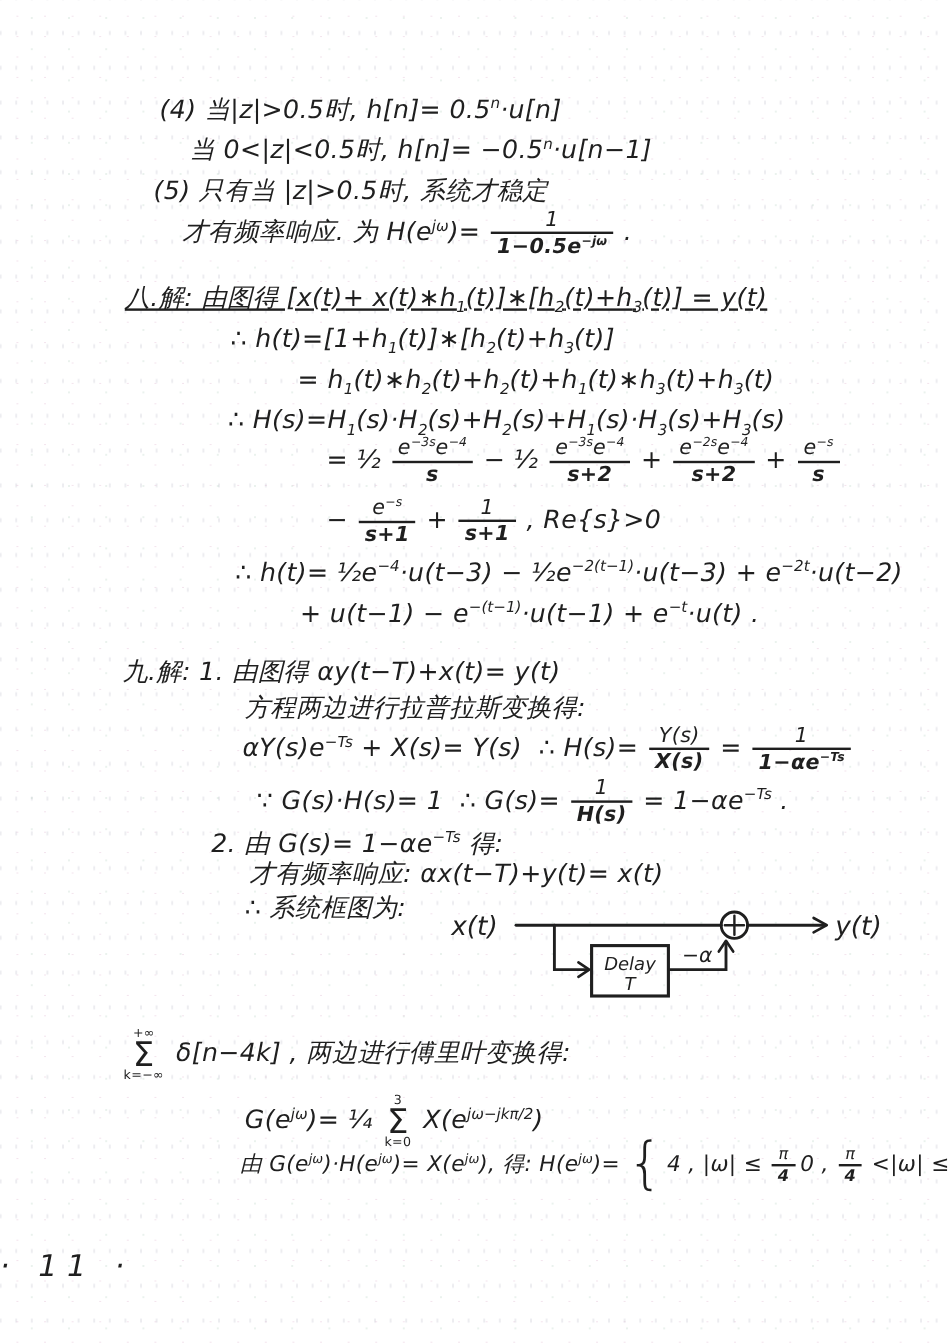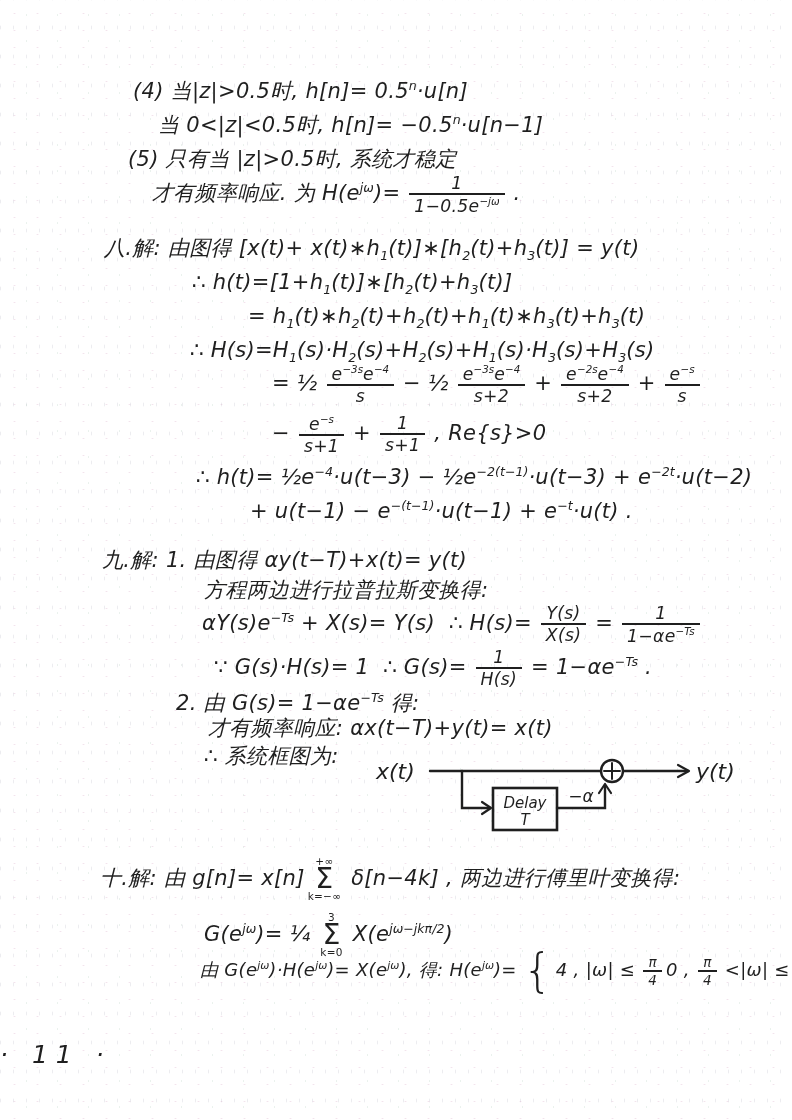--- a/index.html
+++ b/index.html
@@ -19,21 +19,21 @@
   .hw-line{
     position:absolute;white-space:pre;font-style:italic;
     font-size:21px;line-height:1.2;letter-spacing:0.3px;
   }
   .hw-line sup,.hw-line sub{font-size:0.6em;letter-spacing:0;}
   .frac{
     display:inline-block;vertical-align:middle;text-align:center;
     font-size:0.82em;line-height:1.05;margin:0 2px;
   }
   .frac>.num{display:block;border-bottom:2px solid #1f1f1f;padding:0 5px 1px;}
-  .frac>.den{display:block;padding:1px 5px 0;}
+  .frac>.den{display:block;padding:1px 5px 0;font-weight:bold;}
   .bigop{
     display:inline-flex;flex-direction:column;align-items:center;
     vertical-align:middle;line-height:1;margin:0 3px;font-style:normal;
   }
   .bigop>.lim{font-size:0.5em;}
   .bigop>.op{font-size:1.35em;line-height:0.85;}
   .cases{display:inline-flex;align-items:center;vertical-align:middle;}
   .cases>.brace{font-size:2.6em;line-height:0.72;margin-right:3px;font-weight:300;font-style:normal;}
   .cases .rows{display:flex;gap:2px;}
   .cases .row{white-space:pre;display:block;}
@@ -47,36 +47,36 @@
 </head>
 <body>
 
 <div class="page">
 
   <div id="handwriting">
       <div class="hw-line" style="left: 133px; top: 78px;"><span>(4) 当|z|&gt;0.5时, h[n]= 0.5</span><sup>n</sup><span>·u[n]</span></div>
       <div class="hw-line" style="left: 158px; top: 112px;"><span>当 0&lt;|z|&lt;0.5时, h[n]= −0.5</span><sup>n</sup><span>·u[n−1]</span></div>
       <div class="hw-line" style="left: 128px; top: 147px;"><span>(5) 只有当 |z|&gt;0.5时, 系统才稳定</span></div>
       <div class="hw-line" style="left: 152px; top: 174px;"><span>才有频率响应. 为 H(e</span><sup>jω</sup><span>)= </span><span class="frac"><span class="num"><span>1</span></span><span class="den"><span>1−0.5e</span><sup>−jω</sup></span></span><span> .</span></div>
-      <div class="hw-line" style="left: 104px; top: 236px;"><span>八.解: 由图得 [x(t)+ x(t)∗h</span><sub>1</sub><span>(t)]∗[h</span><sub>2</sub><span>(t)+h</span><sub>3</sub><span>(t)] = y(t)</span></div>
+      <div class="hw-line" style="left: 104px; top: 236px; text-decoration: underline;"><span>八.解: 由图得 [x(t)+ x(t)∗h</span><sub>1</sub><span>(t)]∗[h</span><sub>2</sub><span>(t)+h</span><sub>3</sub><span>(t)] = y(t)</span></div>
       <div class="hw-line" style="left: 192px; top: 270px;"><span>∴ h(t)=[1+h</span><sub>1</sub><span>(t)]∗[h</span><sub>2</sub><span>(t)+h</span><sub>3</sub><span>(t)]</span></div>
       <div class="hw-line" style="left: 248px; top: 304px;"><span>= h</span><sub>1</sub><span>(t)∗h</span><sub>2</sub><span>(t)+h</span><sub>2</sub><span>(t)+h</span><sub>1</sub><span>(t)∗h</span><sub>3</sub><span>(t)+h</span><sub>3</sub><span>(t)</span></div>
       <div class="hw-line" style="left: 190px; top: 338px;"><span>∴ H(s)=H</span><sub>1</sub><span>(s)·H</span><sub>2</sub><span>(s)+H</span><sub>2</sub><span>(s)+H</span><sub>1</sub><span>(s)·H</span><sub>3</sub><span>(s)+H</span><sub>3</sub><span>(s)</span></div>
       <div class="hw-line" style="left: 272px; top: 364px;"><span>= ½ </span><span class="frac"><span class="num"><span>e</span><sup>−3s</sup><span>e</span><sup>−4</sup></span><span class="den"><span>s</span></span></span><span> − ½ </span><span class="frac"><span class="num"><span>e</span><sup>−3s</sup><span>e</span><sup>−4</sup></span><span class="den"><span>s+2</span></span></span><span> + </span><span class="frac"><span class="num"><span>e</span><sup>−2s</sup><span>e</span><sup>−4</sup></span><span class="den"><span>s+2</span></span></span><span> + </span><span class="frac"><span class="num"><span>e</span><sup>−s</sup></span><span class="den"><span>s</span></span></span></div>
       <div class="hw-line" style="left: 272px; top: 414px;"><span>− </span><span class="frac"><span class="num"><span>e</span><sup>−s</sup></span><span class="den"><span>s+1</span></span></span><span> + </span><span class="frac"><span class="num"><span>1</span></span><span class="den"><span>s+1</span></span></span><span> , Re{s}&gt;0</span></div>
       <div class="hw-line" style="left: 196px; top: 464px;"><span>∴ h(t)= ½e</span><sup>−4</sup><span>·u(t−3) − ½e</span><sup>−2(t−1)</sup><span>·u(t−3) + e</span><sup>−2t</sup><span>·u(t−2)</span></div>
       <div class="hw-line" style="left: 250px; top: 498px;"><span>+ u(t−1) − e</span><sup>−(t−1)</sup><span>·u(t−1) + e</span><sup>−t</sup><span>·u(t) .</span></div>
       <div class="hw-line" style="left: 102px; top: 548px;"><span>九.解: 1. 由图得 αy(t−T)+x(t)= y(t)</span></div>
       <div class="hw-line" style="left: 204px; top: 578px;"><span>方程两边进行拉普拉斯变换得:</span></div>
       <div class="hw-line" style="left: 202px; top: 604px;"><span>αY(s)e</span><sup>−Ts</sup><span> + X(s)= Y(s)  ∴ H(s)= </span><span class="frac"><span class="num"><span>Y(s)</span></span><span class="den"><span>X(s)</span></span></span><span> = </span><span class="frac"><span class="num"><span>1</span></span><span class="den"><span>1−αe</span><sup>−Ts</sup></span></span></div>
       <div class="hw-line" style="left: 214px; top: 648px;"><span>∵ G(s)·H(s)= 1  ∴ G(s)= </span><span class="frac"><span class="num"><span>1</span></span><span class="den"><span>H(s)</span></span></span><span> = 1−αe</span><sup>−Ts</sup><span> .</span></div>
       <div class="hw-line" style="left: 176px; top: 690px;"><span>2. 由 G(s)= 1−αe</span><sup>−Ts</sup><span> 得:</span></div>
       <div class="hw-line" style="left: 208px; top: 716px;"><span>才有频率响应: αx(t−T)+y(t)= x(t)</span></div>
       <div class="hw-line" style="left: 204px; top: 744px;"><span>∴ 系统框图为:</span></div>
-      <div class="hw-line" style="left: 100px; top: 856px;"><span>十.解: 由 g[n]= x[n]</span><span class="bigop"><span class="lim">+∞</span><span class="op">Σ</span><span class="lim">k=−∞</span></span><span> δ[n−4k] , 两边进行傅里叶变换得:</span></div>
+      <div class="hw-line" style="left: 100px; top: 856px;"><span class="bigop"><span class="lim">+∞</span><span class="op">Σ</span><span class="lim">k=−∞</span></span><span> δ[n−4k] , 两边进行傅里叶变换得:</span></div>
       <div class="hw-line" style="left: 204px; top: 912px;"><span>G(e</span><sup>jω</sup><span>)= ¼ </span><span class="bigop"><span class="lim">3</span><span class="op">Σ</span><span class="lim">k=0</span></span><span> X(e</span><sup>jω−jkπ/2</sup><span>)</span></div>
       <div class="hw-line" style="left: 200px; top: 954px; font-size: 18px;"><span>由 G(e</span><sup>jω</sup><span>)·H(e</span><sup>jω</sup><span>)= X(e</span><sup>jω</sup><span>), 得: H(e</span><sup>jω</sup><span>)= </span><span class="cases"><span class="brace">{</span><span class="rows"><span class="row"><span>4 , |ω| ≤ </span><span class="frac"><span class="num"><span>π</span></span><span class="den"><span>4</span></span></span></span><span class="row"><span>0 , </span><span class="frac"><span class="num"><span>π</span></span><span class="den"><span>4</span></span></span><span> &lt;|ω| ≤ π</span></span></span></span></div>
     </div>
 
   <div class="diagram">
     <svg width="390" height="104" viewBox="0 0 390 104">
 
       <path d="M62 21 L233 21" stroke="#1f1f1f" stroke-width="2.4" fill="none" stroke-linecap="round"></path>
       <path d="M255 21 L320 21" stroke="#1f1f1f" stroke-width="2.4" fill="none" stroke-linecap="round"></path>
       <path d="M310 15 L321 21 L310 27" stroke="#1f1f1f" stroke-width="2.2" fill="none" stroke-linecap="round" stroke-linejoin="round"></path>

